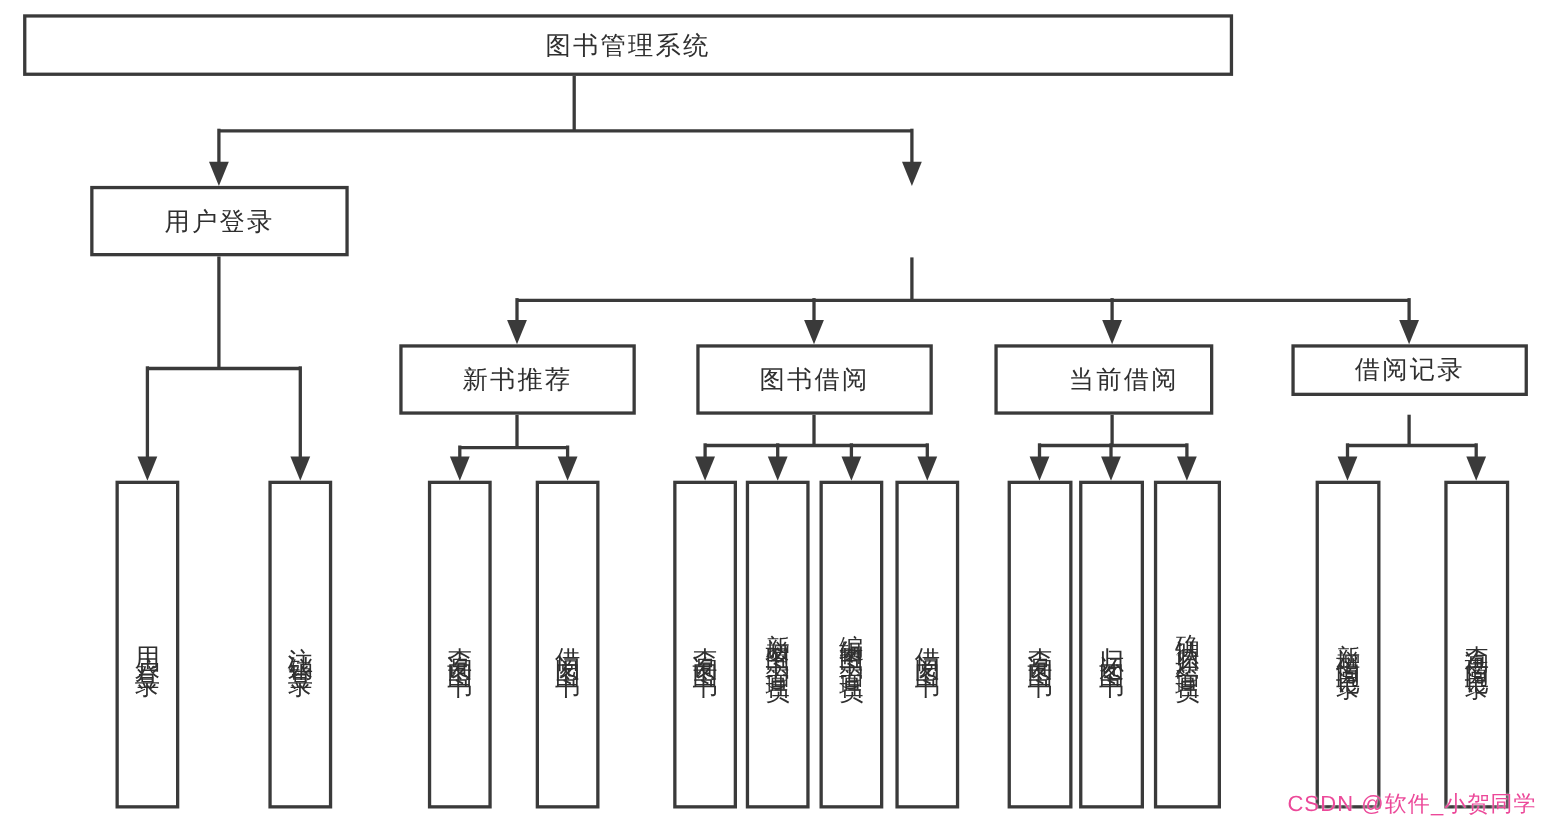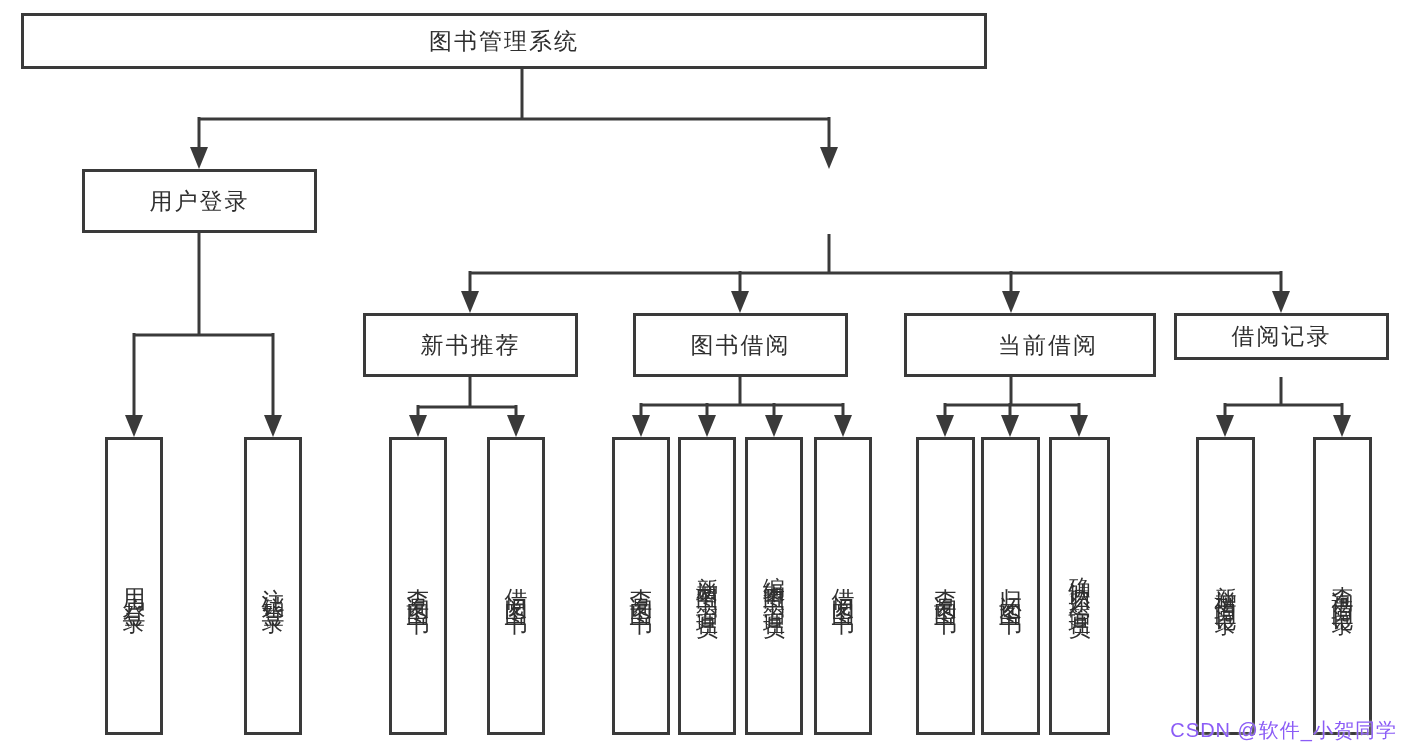--- a/index.html
+++ b/index.html
@@ -42,21 +42,21 @@
     writing-mode: vertical-rl;
     text-orientation: mixed;
     letter-spacing: 8px;
     line-height: 1;
   }
   .leaf.long { letter-spacing: 6px; font-size: 22px; }
   #watermark {
     position: absolute;
     right: 8px;
     bottom: 3px;
-    color: #8b5cf6;
+    color: #ec4899;
     font-size: 20px;
     letter-spacing: 1px;
     text-shadow: 0 0 2px #ffffff;
     white-space: nowrap;
   }
 </style>
 </head>
 <body>
 
 <div id="canvas">
@@ -120,27 +120,27 @@
       <polygon points="765,415 783,415 774,437"></polygon>
       <polygon points="834,415 852,415 843,437"></polygon>
       <polygon points="936,415 954,415 945,437"></polygon>
       <polygon points="1001,415 1019,415 1010,437"></polygon>
       <polygon points="1070,415 1088,415 1079,437"></polygon>
       <polygon points="1216,415 1234,415 1225,437"></polygon>
       <polygon points="1333,415 1351,415 1342,437"></polygon>
     </g>
   </svg>
 
-  <div class="node" style="left:21px; top:13px; width:966px; height:56px;">图书管理系统</div>
+  <div class="node" style="left:21px; top:13px; width:1100px; height:56px;">图书管理系统</div>
 
   <div class="node" style="left:82px; top:169px; width:235px; height:64px;">用户登录</div>
 
   <div class="node" style="left:633px; top:313px; width:215px; height:64px;">图书借阅</div>
   <div class="node" style="left:363px; top:313px; width:215px; height:64px;">新书推荐</div>
-  <div class="node" style="left:904px; top:313px; width:252px; height:64px;padding-left:36px;">当前借阅</div>
+  <div class="node" style="left:904px; top:313px; width:199px; height:64px;padding-left:36px;">当前借阅</div>
   <div class="node" style="left:1174px; top:313px; width:215px; height:47px;">借阅记录</div>
 
   <div class="leaf" style="left:105px; top:437px; width:58px; height:298px;">用户登录</div>
   <div class="leaf" style="left:244px; top:437px; width:58px; height:298px;">注销登录</div>
 
   <div class="leaf" style="left:389px; top:437px; width:58px; height:298px;">查询图书</div>
   <div class="leaf" style="left:487px; top:437px; width:58px; height:298px;">借阅图书</div>
 
   <div class="leaf" style="left:612px; top:437px; width:58px; height:298px;">查询图书</div>
   <div class="leaf long" style="left:678px; top:437px; width:58px; height:298px;">新增图书（管理员）</div>

